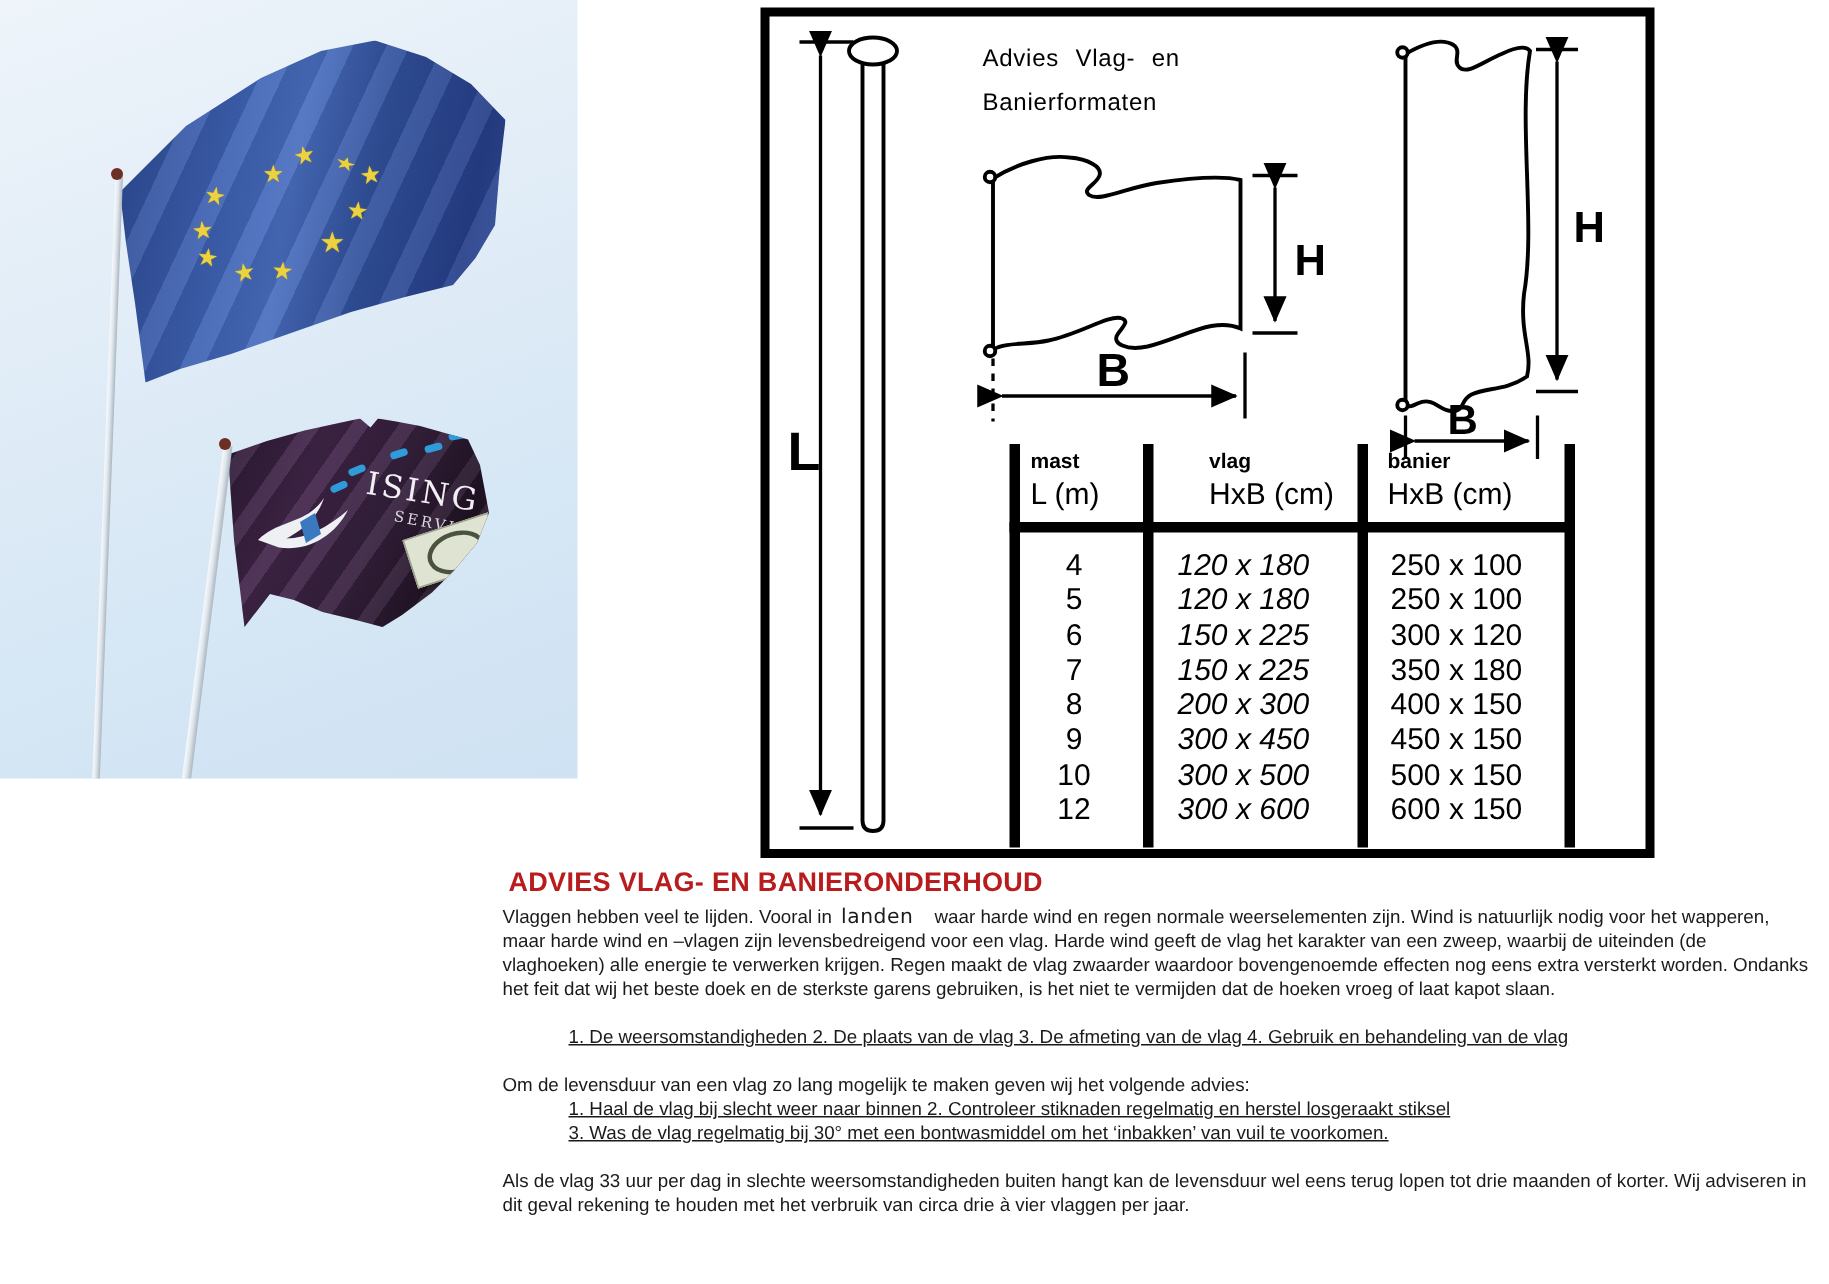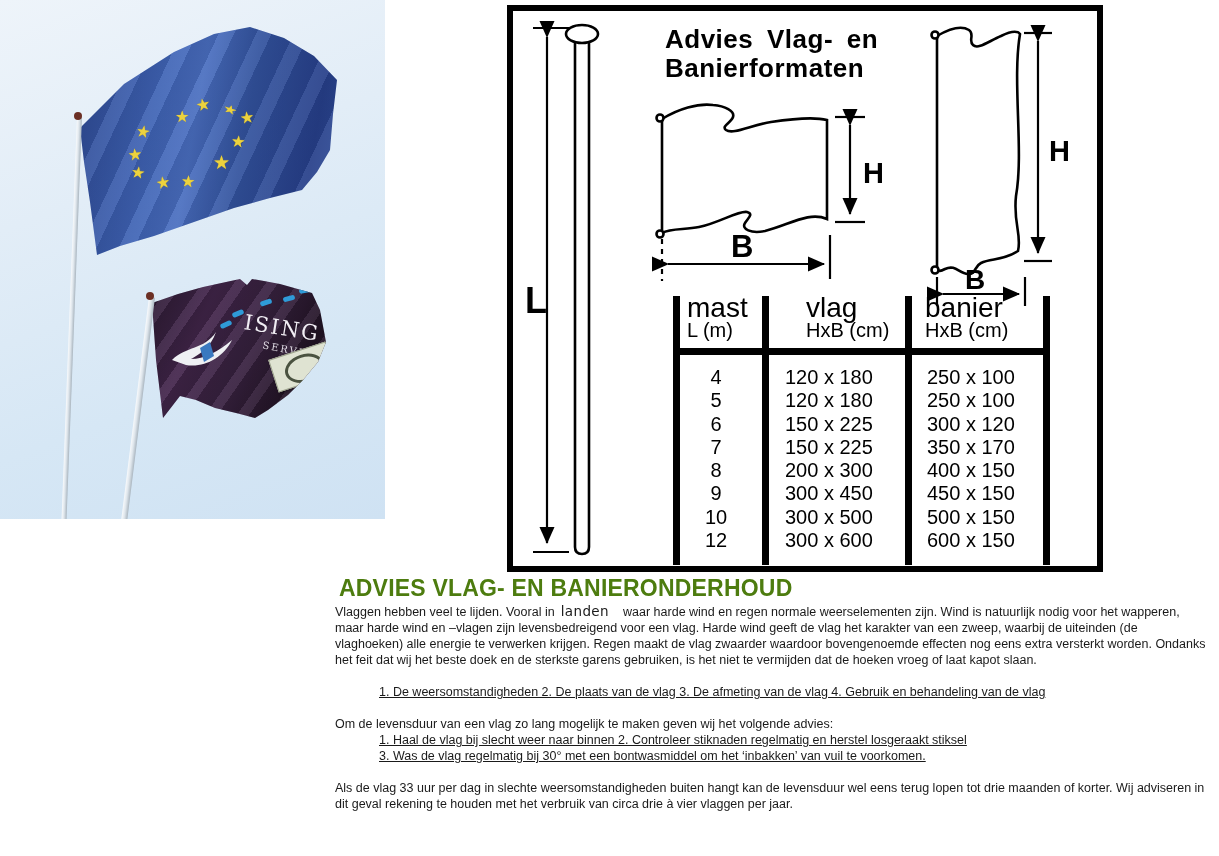--- a/index.html
+++ b/index.html
@@ -55,38 +55,38 @@
   .dash:nth-of-type(5){left:72px;top:52px;transform:rotate(-25deg);}
   .bird{position:absolute;left:18px;top:48px;z-index:2;}
   .note{position:absolute;left:124px;top:80px;width:58px;height:32px;background:#dfe3d2;
     border:1px solid #9aa08a;transform:rotate(-18deg);z-index:3;box-shadow:1px 2px 3px rgba(0,0,0,.35);}
   .note .oval{position:absolute;left:11px;top:4px;width:34px;height:22px;border:3px solid #4a5240;border-radius:50%;}
 
   
   .dbox{position:absolute;left:507px;top:5px;width:596px;height:567px;border:6px solid #000;
         background:#fff;box-sizing:border-box;}
   .dbox svg{position:absolute;left:0;top:0;}
-  .dtitle{position:absolute;left:152px;top:14px;font-size:26px;line-height:29px;font-weight:bold;
+  .dtitle{position:absolute;left:142px;top:14px;font-size:16px;line-height:29px;font-weight:normal;
           word-spacing:6px;letter-spacing:.5px;color:#000;}
 
   .dtable{position:absolute;left:160px;top:285px;width:377px;height:270px;font-size:20px;color:#000;}
   .vbar{position:absolute;top:0;width:7px;height:269px;background:#000;}
   .hbar{position:absolute;left:0;top:52px;width:377px;height:7px;background:#000;}
   .dhead{position:absolute;top:0;line-height:23px;}
-  .dhead .b{font-weight:normal;font-size:28px;}
+  .dhead .b{font-weight:bold;font-size:14px;}
   .dh1{left:14px;} .dh2{left:108px;margin-left:25px;} .dh3{left:252px;}
   .tbody{position:absolute;left:0;top:70px;width:377px;}
   .trow{position:relative;height:23.3px;line-height:23.3px;}
   .trow .c1{position:absolute;left:7px;width:72px;text-align:center;}
-  .trow .c2{position:absolute;left:112px;}
+  .trow .c2{position:absolute;left:112px;font-style:italic;}
   .trow .c3{position:absolute;left:254px;}
 
   
   .article{position:absolute;left:335px;top:580px;width:874px;font-size:12.5px;line-height:16px;color:#1a1a1a;}
-  .article h1{margin:0 0 7px 4px;font-size:23px;letter-spacing:.2px;color:#4d7c0f;}
+  .article h1{margin:0 0 7px 4px;font-size:18px;letter-spacing:.2px;color:#b91c1c;}
   .article p{margin:0;}
   .gap{height:16px;}
   .indent{padding-left:44px;text-decoration:underline;}
   .landen{font-family:"DejaVu Sans",sans-serif;font-size:13.5px;letter-spacing:.4px;margin:0 14px 0 6px;}
 </style>
 </head>
 <body>
 
 <div id="stage">
 
@@ -231,21 +231,21 @@
           <span class="c3">250 x 100</span>
         </div>
         <div class="trow">
           <span class="c1">6</span>
           <span class="c2">150 x 225</span>
           <span class="c3">300 x 120</span>
         </div>
         <div class="trow">
           <span class="c1">7</span>
           <span class="c2">150 x 225</span>
-          <span class="c3">350 x 170</span>
+          <span class="c3">350 x 180</span>
         </div>
         <div class="trow">
           <span class="c1">8</span>
           <span class="c2">200 x 300</span>
           <span class="c3">400 x 150</span>
         </div>
         <div class="trow">
           <span class="c1">9</span>
           <span class="c2">300 x 450</span>
           <span class="c3">450 x 150</span>

